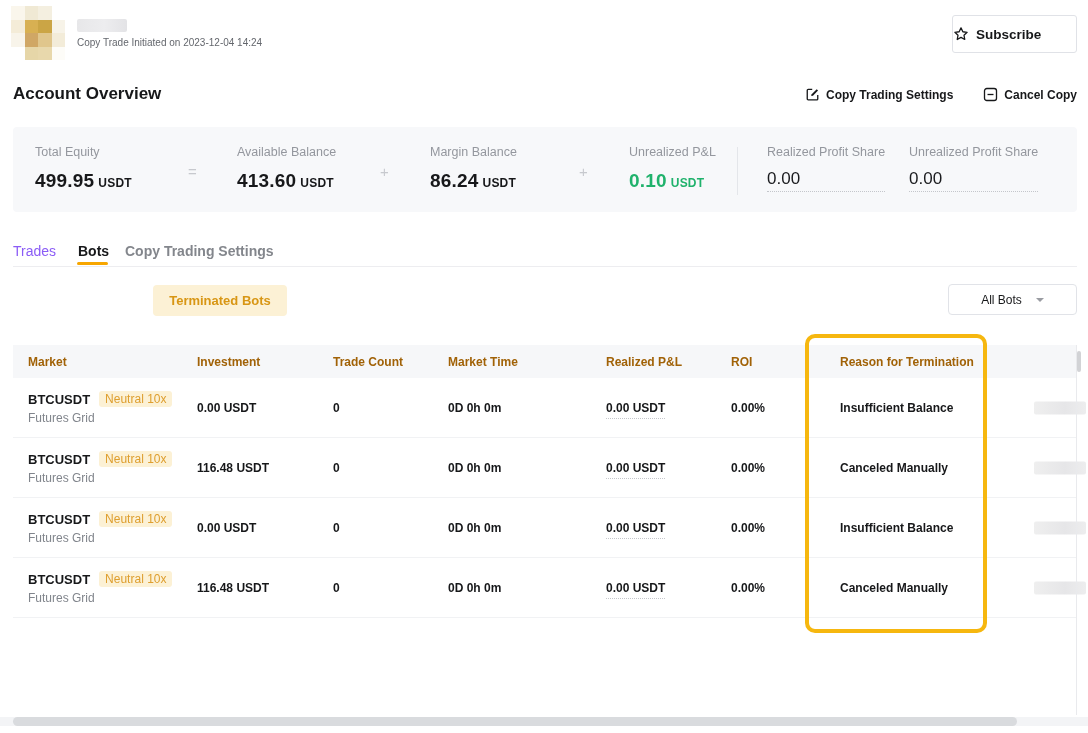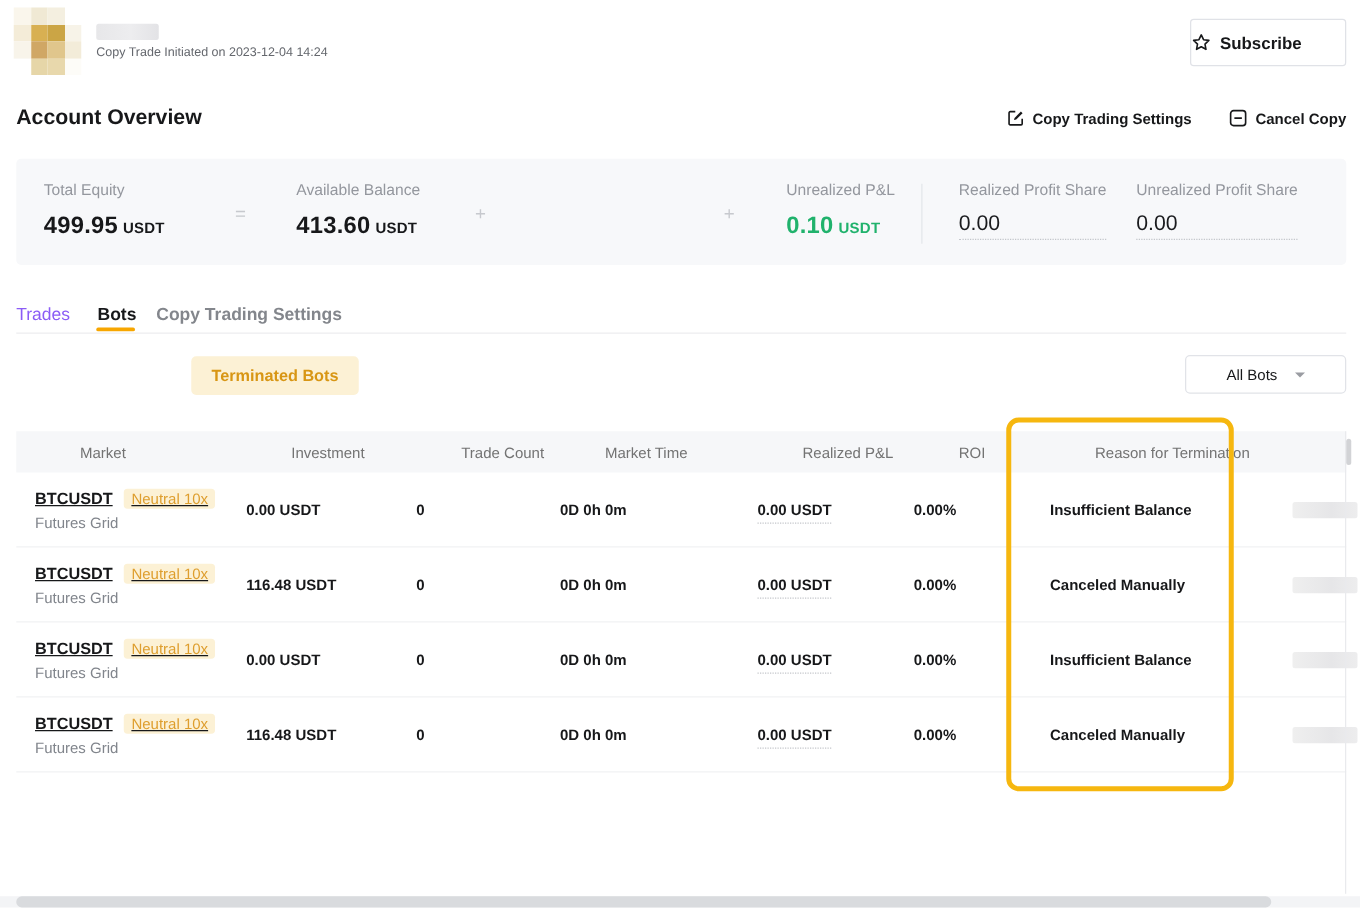--- a/index.html
+++ b/index.html
@@ -43,27 +43,27 @@
   
   .pill { position:absolute; top:285px; height:31px; border-radius:4px; display:flex; align-items:center; justify-content:center; font-size:13px; cursor:pointer; }
   .pill-running { left:13px; width:122px; background:#f7f8fa; color:#7e8187; font-weight:500; }
   .pill-terminated { left:153px; width:134px; background:var(--badge_bg); color:var(--terminated_text); font-weight:700; }
   .bot-select { position:absolute; left:948px; top:284px; width:129px; height:31px; border:1px solid #e1e3e8; border-radius:4px;
                 background:#fff; display:flex; align-items:center; justify-content:center; gap:14px; font-size:12px; color:var(--ink); cursor:pointer; }
   .chevron { width:0; height:0; border-left:4px solid transparent; border-right:4px solid transparent; border-top:4px solid #9a9ca2; margin-top:1px; }
 
   
   .thead { position:absolute; left:13px; top:345px; width:1064px; height:33px; background:#f6f7f9; }
-  .th { position:absolute; top:50%; transform:translateY(-50%); font-size:12px; color:#737373; font-weight:400; white-space:nowrap;margin-left:36px; }
+  .th { position:absolute; top:50%; transform:translateY(-50%); font-size:12px; color:#a16207; font-weight:700; white-space:nowrap; }
   .tbody { position:absolute; left:13px; top:378px; width:1064px; }
   .trow { position:relative; width:1064px; height:60px; border-bottom:1px solid #f1f2f4; }
   .c { position:absolute; top:50%; transform:translateY(-50%); font-size:12px; font-weight:600; color:var(--ink); white-space:nowrap; }
   .col-market { left:15px; } .col-inv { left:184px; } .col-tc { left:320px; } .col-rt { left:435px; }
   .col-pnl { left:593px; } .col-roi { left:718px; } .col-reason { left:827px; }
-  .mline1 { display:flex; align-items:center; gap:9px;text-decoration:underline; }
+  .mline1 { display:flex; align-items:flex-end; gap:9px; }
   .sym { font-size:13px; font-weight:700; color:var(--ink); }
   .badge { background:var(--badge_bg); color:var(--badge_text); font-size:12px; font-weight:500; padding:1px 6px; border-radius:3px; }
   .mline2 { margin-top:4px; font-size:12px; font-weight:400; color:#81858c; }
   .dotted { border-bottom:1px dotted #c4c6cb; padding-bottom:3px; }
   .censor { position:absolute; left:1021px; top:50%; transform:translateY(-50%); width:52px; height:13px; border-radius:2px;
             background:linear-gradient(90deg,#efefef 0%,#e6e6e8 60%,#ededee 100%); }
 
   
   .highlight-box { position:absolute; left:805px; top:334px; width:182px; height:299px;
                    border:4px solid var(--highlight); border-radius:10px; pointer-events:none; }
@@ -131,20 +131,24 @@
     <div class="stat" style="left:22px">
       <div class="lbl">Total Equity</div>
       <div class="val"><span>499.95</span><span class="unit">USDT</span></div>
     </div>
     <div class="op" style="left:175px">=</div>
     <div class="stat" style="left:224px">
       <div class="lbl">Available Balance</div>
       <div class="val"><span>413.60</span><span class="unit">USDT</span></div>
     </div>
     <div class="op" style="left:367px">+</div>
+    <div class="stat" style="left:417px">
+      <div class="lbl">Margin Balance</div>
+      <div class="val"><span>86.24</span><span class="unit">USDT</span></div>
+    </div>
     <div class="op" style="left:566px">+</div>
     <div class="stat green" style="left:616px">
       <div class="lbl">Unrealized P&amp;L</div>
       <div class="val"><span>0.10</span><span class="unit">USDT</span></div>
     </div>
     <div class="vdivider"></div>
     <div class="stat" style="left:754px">
       <div class="lbl">Realized Profit Share</div>
       <div class="plainval">0.00</div>
     </div>

